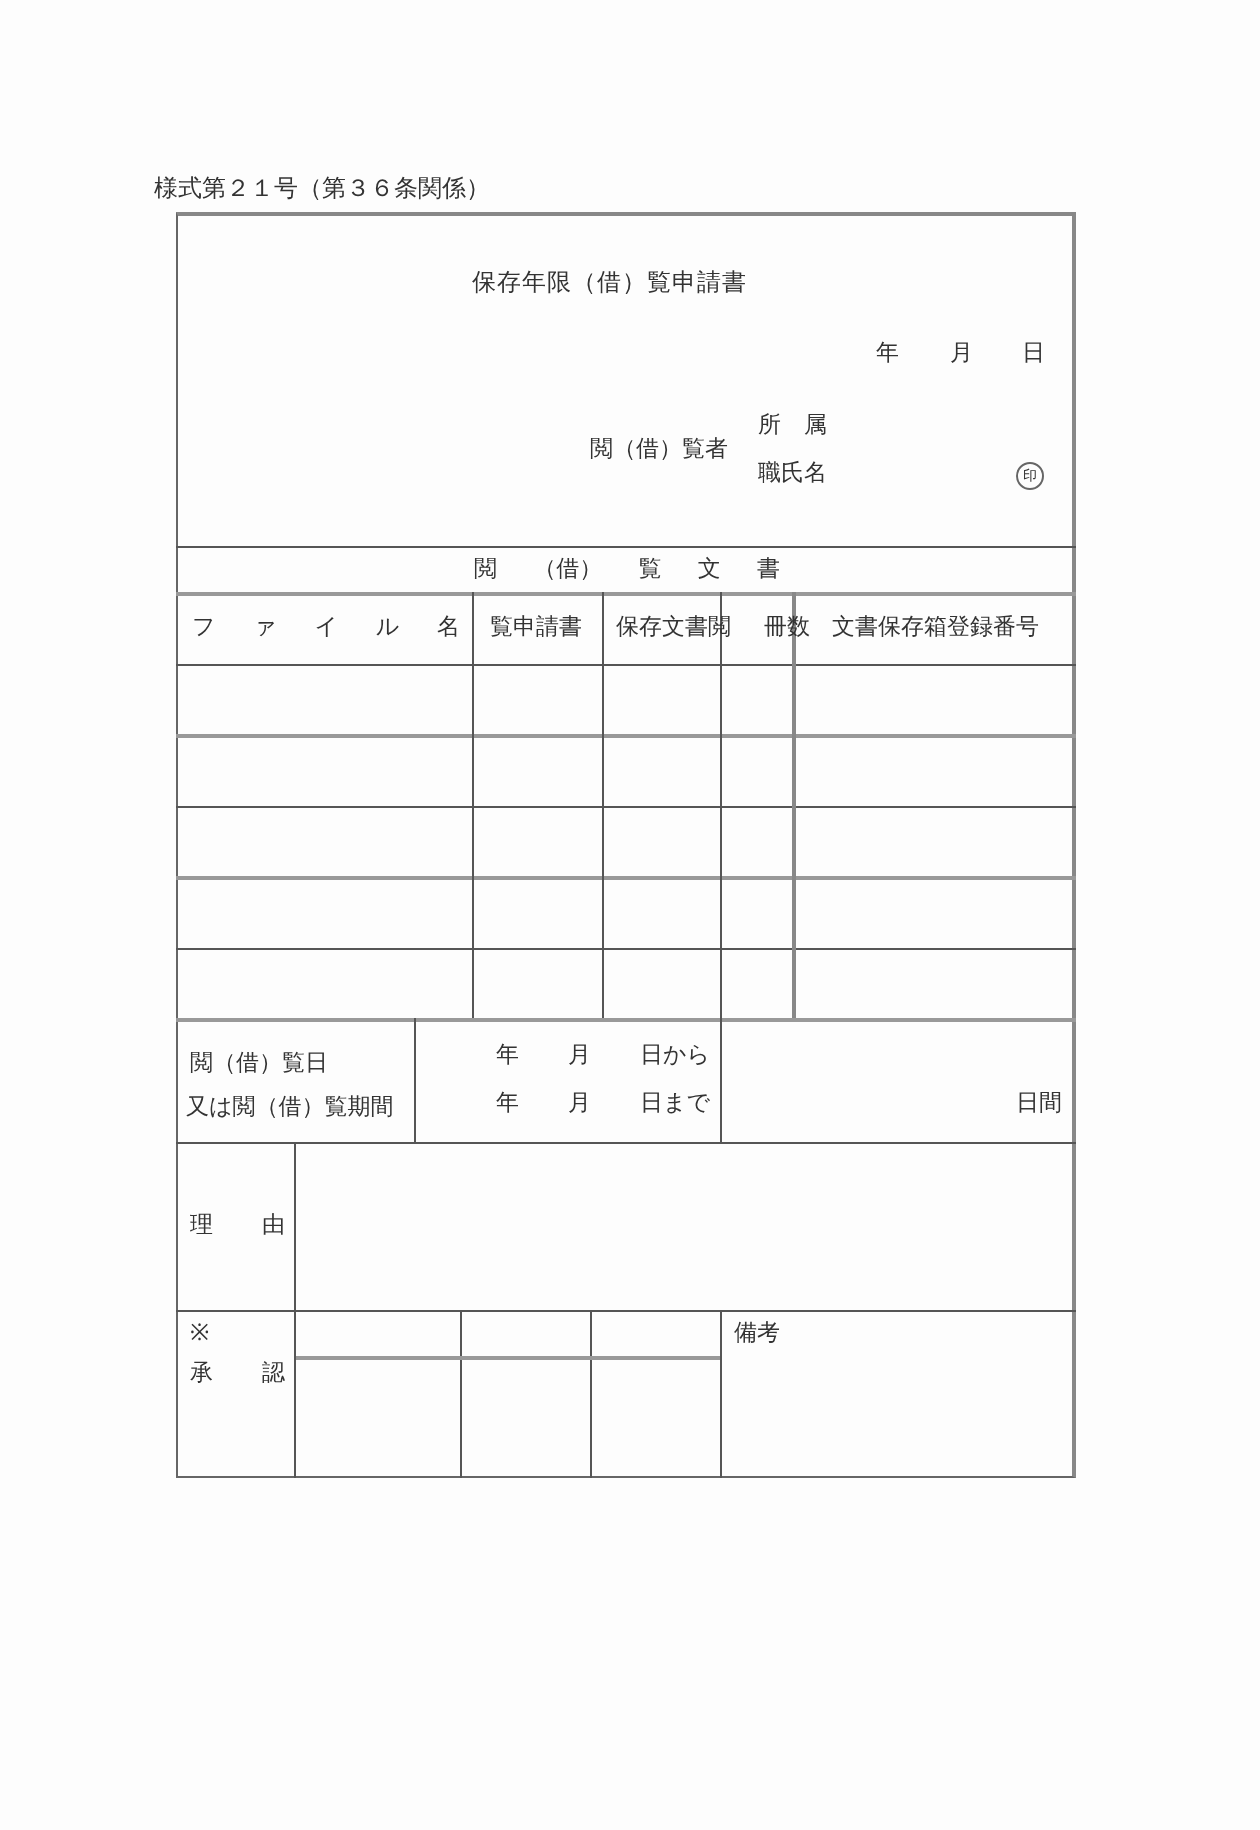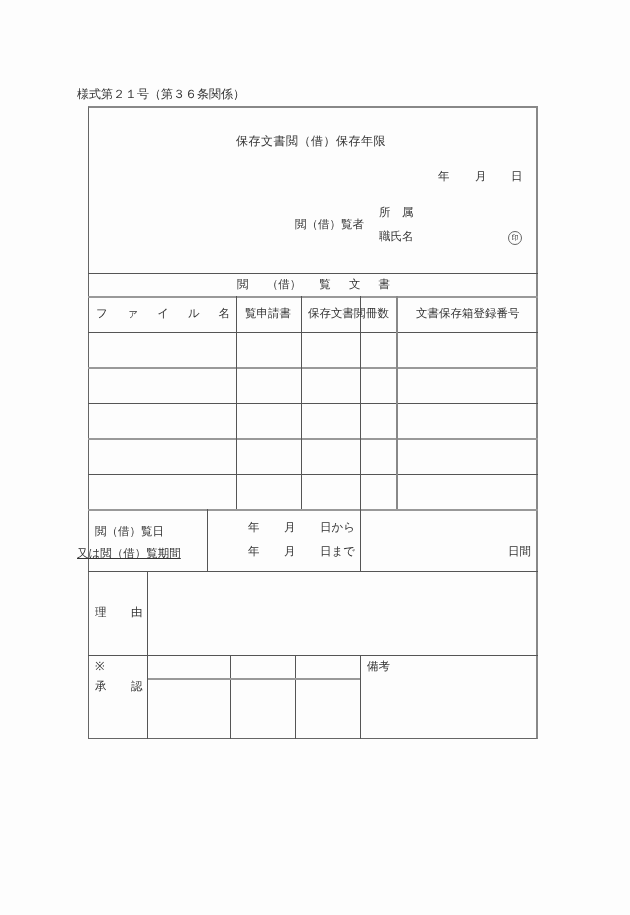--- a/index.html
+++ b/index.html
@@ -12,21 +12,21 @@
   .spread { display:flex; justify-content:space-between; }
   .cell { position:absolute; }
 </style>
 </head>
 <body>
 
 <div class="abs" style="left:77px;top:88px;font-size:12px;">様式第２１号（第３６条関係）</div>
 
 <div style="position:absolute;left:88px;top:106px;width:450px;height:633px;border:1px solid #666;border-right:2px solid #888;border-top:2px solid #888;box-sizing:border-box;"></div>
 
-<div class="abs" style="left:236px;top:135px;font-size:12px;letter-spacing:0.5px;">保存文書閲（借）保存年限</div>
+<div class="abs" style="left:236px;top:135px;font-size:12px;letter-spacing:0.5px;">保存年限（借）覧申請書</div>
 
 <div class="abs" style="left:438px;top:171px;">
   <span>年</span>
 </div>
 <div class="abs" style="left:475px;top:171px;">月</div>
 <div class="abs" style="left:511px;top:171px;">日</div>
 
 <div class="abs" style="left:295px;top:219px;">閲（借）覧者</div>
 <div class="abs" style="left:379px;top:207px;">所　属</div>
 <div class="abs" style="left:379px;top:231px;">職氏名</div>
@@ -56,21 +56,21 @@
 
 <div class="abs spread" style="left:96px;top:308px;width:134px;">
   <span>フ</span>
   <span>ァ</span>
   <span>イ</span>
   <span>ル</span>
   <span>名</span>
 </div>
 <div class="abs" style="left:245px;top:308px;">覧申請書</div>
 <div class="abs" style="left:308px;top:308px;">保存文書閲</div>
-<div class="abs" style="left:366px;top:308px;">冊数</div>
+<div class="abs" style="left:382px;top:308px;">冊数</div>
 <div class="abs" style="left:416px;top:308px;">文書保存箱登録番号</div>
 
 <div class="cell" style="left:89px;top:333px;width:147px;height:34px;"></div>
 <div class="cell" style="left:237px;top:333px;width:64px;height:34px;"></div>
 <div class="cell" style="left:302px;top:333px;width:58px;height:34px;"></div>
 <div class="cell" style="left:361px;top:333px;width:35px;height:34px;"></div>
 <div class="cell" style="left:398px;top:333px;width:139px;height:34px;"></div>
 
 <div class="cell" style="left:89px;top:369px;width:147px;height:34px;"></div>
 <div class="cell" style="left:237px;top:369px;width:64px;height:34px;"></div>
@@ -94,21 +94,21 @@
 <div class="cell" style="left:237px;top:475px;width:64px;height:34px;"></div>
 <div class="cell" style="left:302px;top:475px;width:58px;height:34px;"></div>
 <div class="cell" style="left:361px;top:475px;width:35px;height:34px;"></div>
 <div class="cell" style="left:398px;top:475px;width:139px;height:34px;"></div>
 
 <div class="vl" style="left:207px;top:509px;height:63px;"></div>
 <div class="vl" style="left:360px;top:509px;height:63px;"></div>
 <div class="hl" style="left:88px;top:571px;width:450px;"></div>
 
 <div class="abs" style="left:95px;top:526px;">閲（借）覧日</div>
-<div class="abs" style="left:77px;top:548px;text-decoration:underline;">又は閲（借）覧期間</div>
+<div class="abs" style="left:93px;top:548px;">又は閲（借）覧期間</div>
 
 <div class="abs" style="left:248px;top:522px;">年</div>
 <div class="abs" style="left:284px;top:522px;">月</div>
 <div class="abs" style="left:320px;top:522px;">日から</div>
 <div class="abs" style="left:248px;top:546px;">年</div>
 <div class="abs" style="left:284px;top:546px;">月</div>
 <div class="abs" style="left:320px;top:546px;">日まで</div>
 
 <div class="abs" style="left:508px;top:546px;">日間</div>
 

